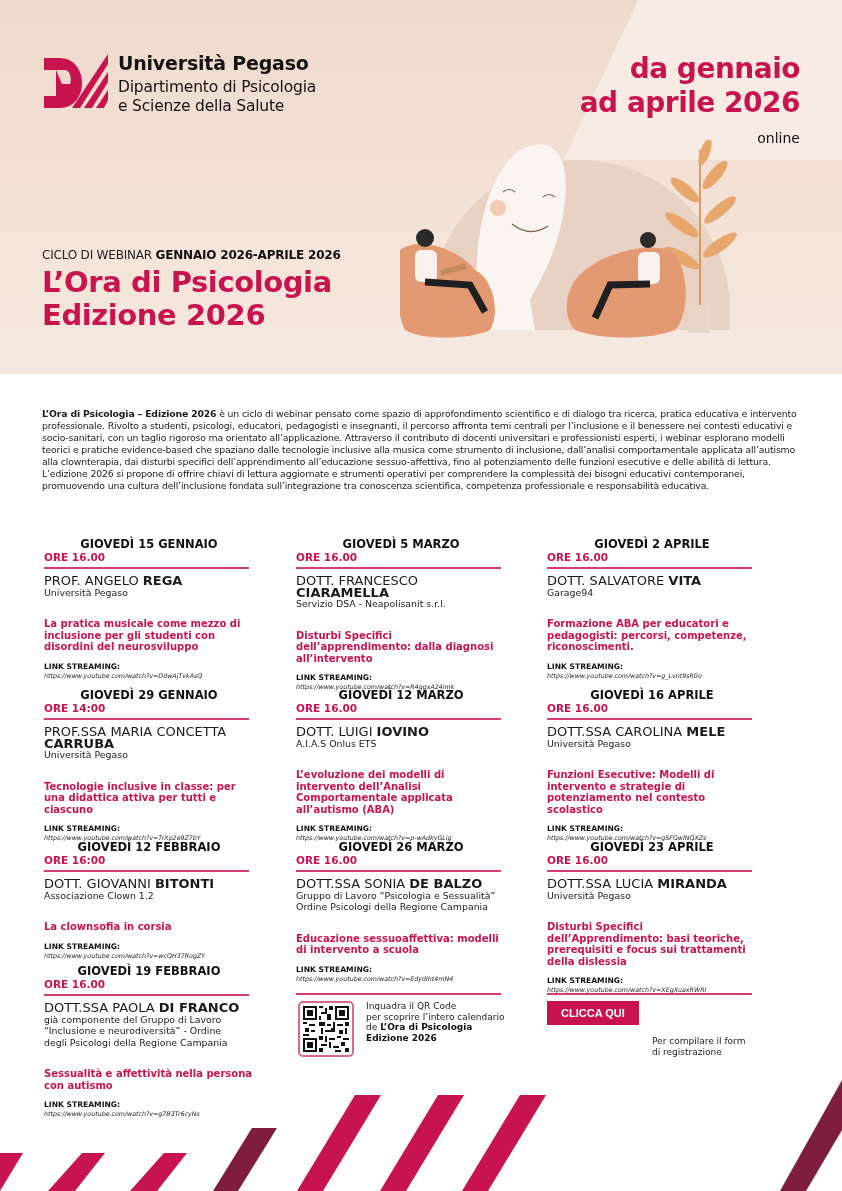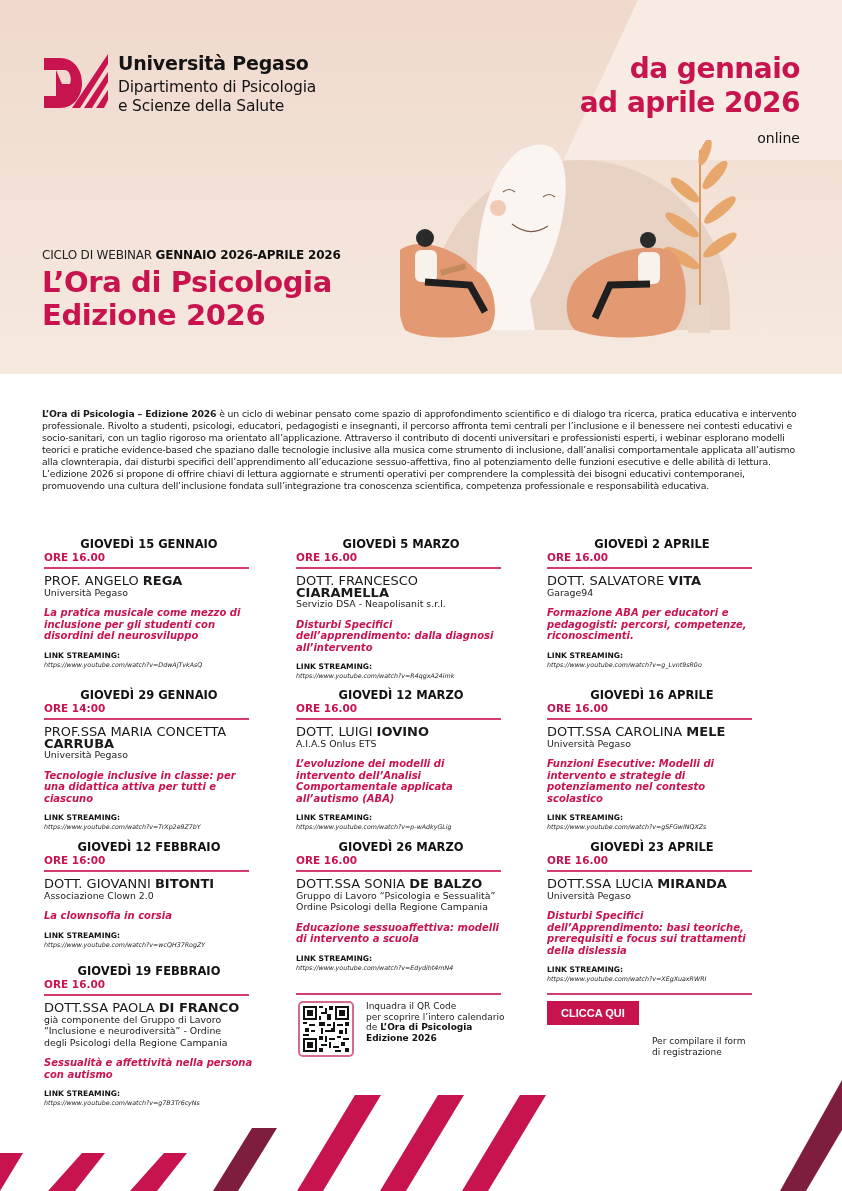--- a/index.html
+++ b/index.html
@@ -38,21 +38,21 @@
   
   .col { position: absolute; top: 538px; width: 210px; }
   .col1 { left: 44px; } .col2 { left: 296px; } .col3 { left: 547px; }
   .event { position: absolute; left: 0; width: 210px; }
   .ev-date { font-size: 11.5px; font-weight: bold; color: #111; line-height: 13px; text-align: center; }
   .ev-time { font-size: 10.5px; font-weight: bold; color: #c8144e; line-height: 12px; }
   .ev-rule { height: 2px; background: #d43d6c; margin: 4px 0 6px 0; width: 205px; }
   .ev-speaker { font-size: 13px; color: #1a1a1a; line-height: 11.5px; }
   .ev-speaker b { font-weight: bold; }
   .ev-aff { font-size: 9.4px; color: #1a1a1a; line-height: 11.5px; white-space: pre-line; }
-  .ev-topic { font-size: 10px; line-height: 11.5px; color: #c8144e; font-weight: bold; font-style: italic; margin-top: 9px; }
+  .ev-topic { font-size: 10px; line-height: 11.5px; color: #c8144e; font-weight: bold; margin-top: 20px; }
   .ev-linklabel { font-size: 7.6px; font-weight: bold; color: #111; margin-top: 9px; line-height: 9px; }
   .ev-link { font-size: 6.3px; font-style: italic; color: #222; line-height: 9px; }
 
   
   .qr-box { position: absolute; left: 296px; top: 993px; width: 210px; }
   .qr-rule { height: 2px; background: #d43d6c; width: 205px; }
   .qr { position: absolute; left: 2px; top: 8px; width: 56px; height: 56px; border: 2px solid #d66a8e; border-radius: 5px; background: #fff; padding: 3px; }
   .qr-text { position: absolute; left: 70px; top: 8px; font-size: 9px; line-height: 10.5px; color: #222; width: 140px; }
   .qr-text b { font-weight: bold; color: #111; }
 
@@ -154,21 +154,21 @@
     <div class="ev-aff">Università Pegaso</div>
     <div class="ev-topic">Tecnologie inclusive in classe: per una didattica attiva per tutti e ciascuno</div>
     <div class="ev-linklabel">LINK STREAMING:</div>
     <div class="ev-link">https://www.youtube.com/watch?v=TrXp2e9Z7bY</div>
   </div>
   <div class="event" style="top:303px">
     <div class="ev-date">GIOVEDÌ 12 FEBBRAIO</div>
     <div class="ev-time">ORE 16:00</div>
     <div class="ev-rule"></div>
     <div class="ev-speaker"><span>DOTT. GIOVANNI </span><b>BITONTI</b></div>
-    <div class="ev-aff">Associazione Clown 2.0</div>
+    <div class="ev-aff">Associazione Clown 1.2</div>
     <div class="ev-topic">La clownsofia in corsia</div>
     <div class="ev-linklabel">LINK STREAMING:</div>
     <div class="ev-link">https://www.youtube.com/watch?v=wcQH37RogZY</div>
   </div>
   <div class="event" style="top:427px">
     <div class="ev-date">GIOVEDÌ 19 FEBBRAIO</div>
     <div class="ev-time">ORE 16.00</div>
     <div class="ev-rule"></div>
     <div class="ev-speaker"><span>DOTT.SSA PAOLA </span><b>DI FRANCO</b></div>
     <div class="ev-aff">già componente del Gruppo di Lavoro

